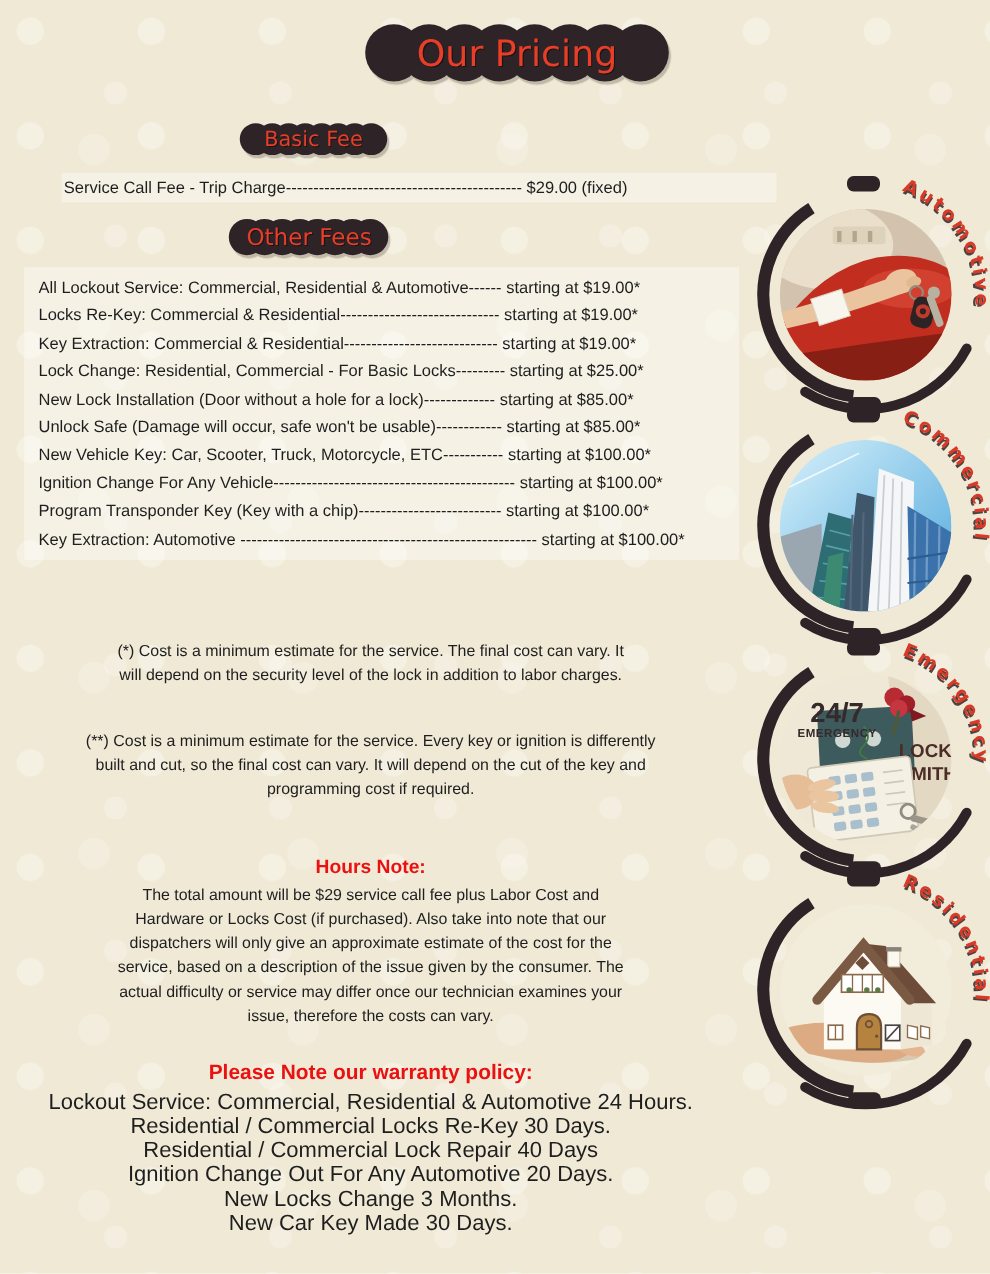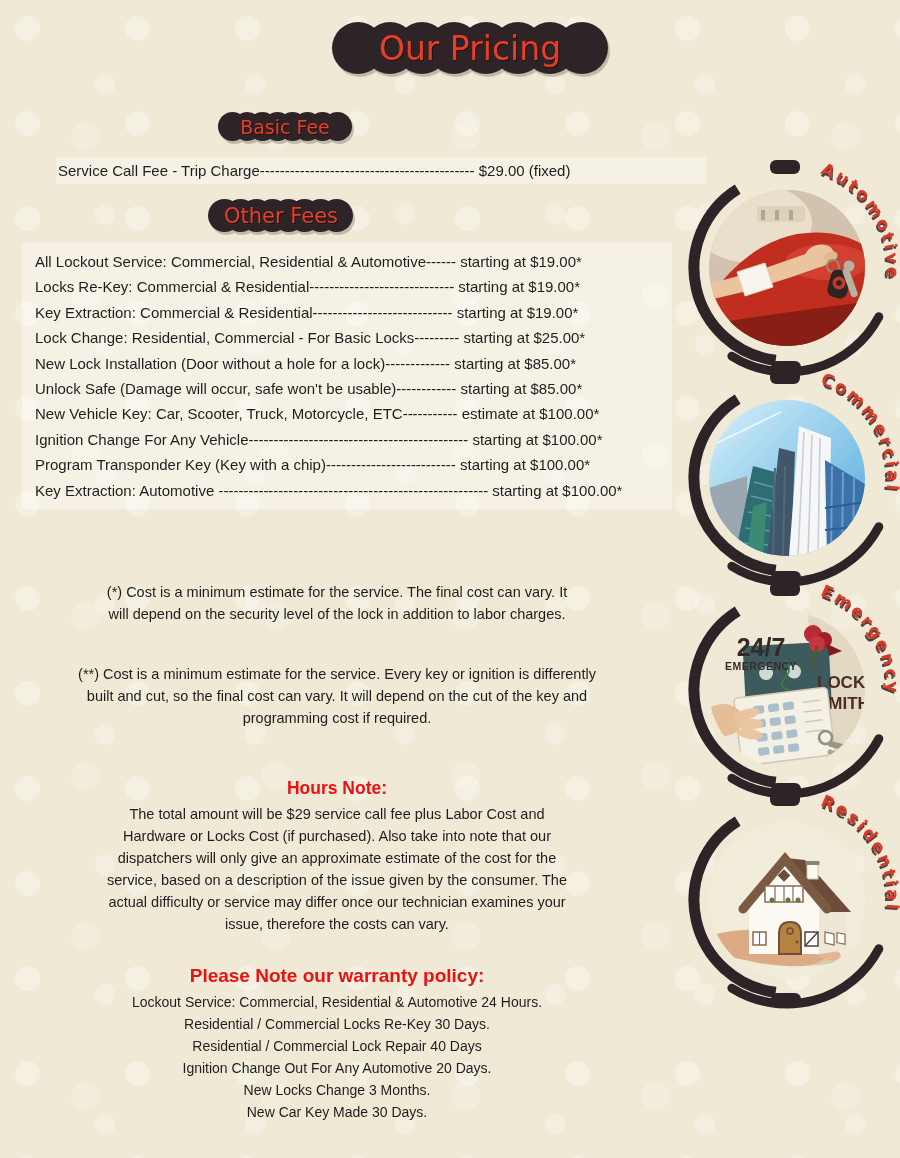--- a/index.html
+++ b/index.html
@@ -56,21 +56,21 @@
   }
   .fee-row{font-size:15px;line-height:25.4px;white-space:nowrap;overflow:hidden;}
 
   .center-block{position:absolute;left:16px;width:642px;text-align:center;white-space:pre-line;}
   #footnote1{top:581px;font-size:14.5px;line-height:22px;}
   #footnote2{top:663px;left:4px;width:666px;font-size:14.5px;line-height:22px;}
   #please-note-heading{top:778px;font-size:17.5px;font-weight:bold;color:var(--note-red);}
   #please-note-body{top:803px;font-size:14.5px;line-height:22px;}
   #warranty-heading{top:965px;font-size:19px;font-weight:bold;color:var(--note-red);}
   .warranty-lines{position:absolute;left:16px;top:991px;width:642px;text-align:center;}
-  .warranty-line{font-size:14px;line-height:22px;}
+  .warranty-line{font-size:20px;line-height:22px;}
 
   .medallion{position:absolute;left:672px;width:230px;height:230px;}
   #medallion-automotive{top:153px;}
   #medallion-commercial{top:363px;}
   #medallion-emergency{top:575px;}
   #medallion-residential{top:785px;}
   .curve-label{font-family:"DejaVu Sans", sans-serif;font-weight:bold;
     text-shadow:1.5px 2px 0 rgba(46,36,39,.85);}
 </style>
 </head>
@@ -93,21 +93,21 @@
     <span class="scallop"></span>
     <span class="blob-label">Other Fees</span>
   </div>
   <div class="fee-box">
     <div class="fee-row">All Lockout Service: Commercial, Residential &amp; Automotive------ starting at $19.00*</div>
     <div class="fee-row">Locks Re-Key: Commercial &amp; Residential----------------------------- starting at $19.00*</div>
     <div class="fee-row">Key Extraction: Commercial &amp; Residential---------------------------- starting at $19.00*</div>
     <div class="fee-row">Lock Change: Residential, Commercial - For Basic Locks--------- starting at $25.00*</div>
     <div class="fee-row">New Lock Installation (Door without a hole for a lock)-------------  starting at $85.00*</div>
     <div class="fee-row">Unlock Safe (Damage will occur, safe won't be usable)------------ starting at $85.00*</div>
-    <div class="fee-row">New Vehicle Key: Car, Scooter, Truck, Motorcycle, ETC----------- estimate at $100.00*</div>
+    <div class="fee-row">New Vehicle Key: Car, Scooter, Truck, Motorcycle, ETC----------- starting at $100.00*</div>
     <div class="fee-row">Ignition Change For Any Vehicle-------------------------------------------- starting at $100.00*</div>
     <div class="fee-row">Program Transponder Key (Key with a chip)-------------------------- starting at $100.00*</div>
     <div class="fee-row">Key Extraction: Automotive ------------------------------------------------------ starting at $100.00*</div>
   </div>
 
   <div class="center-block" id="footnote1">(*) Cost is a minimum estimate for the service. The final cost can vary. It
 will depend on the security level of the lock in addition to labor charges.</div>
   <div class="center-block" id="footnote2">(**) Cost is a minimum estimate for the service. Every key or ignition is differently
 built and cut, so the final cost can vary. It will depend on the cut of the key and
 programming cost if required.</div>

